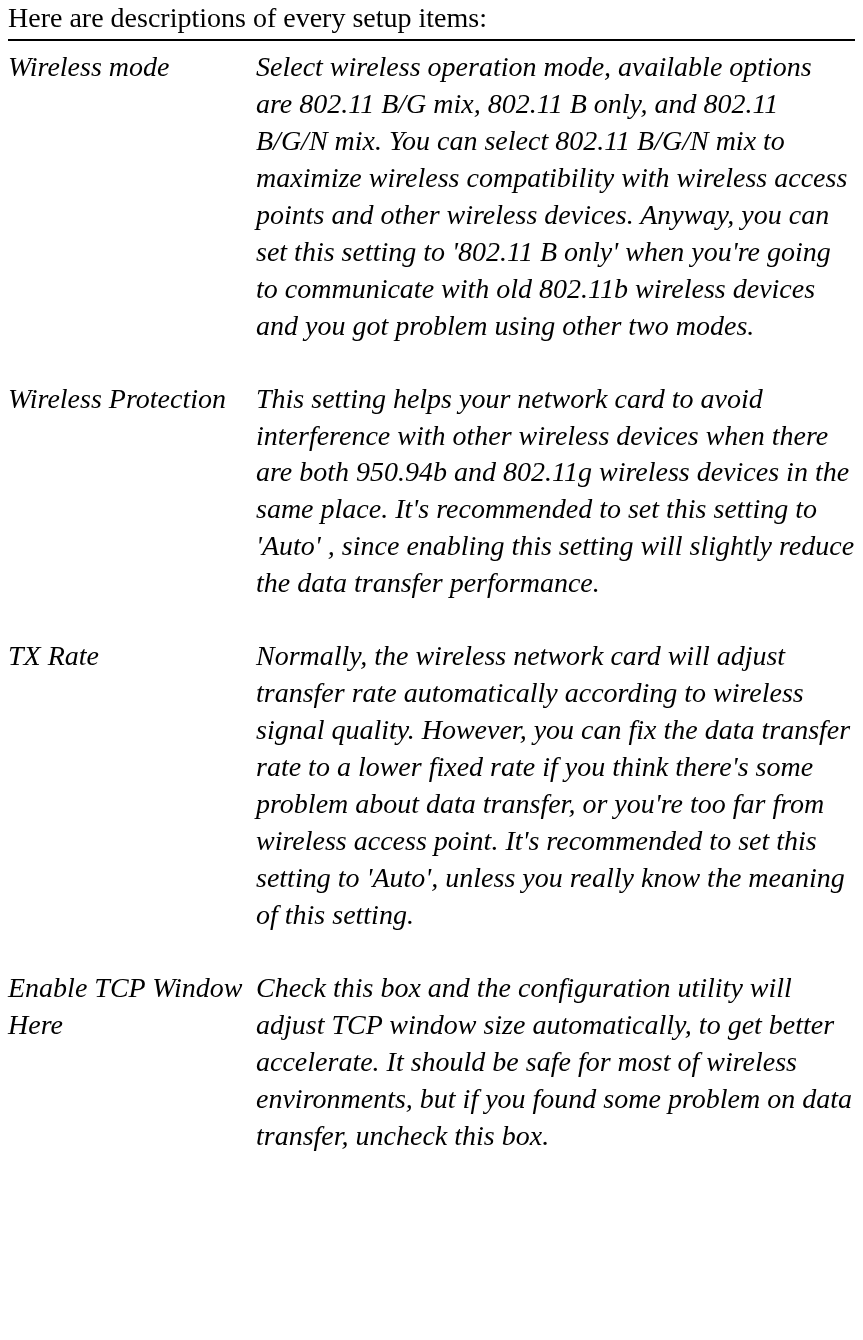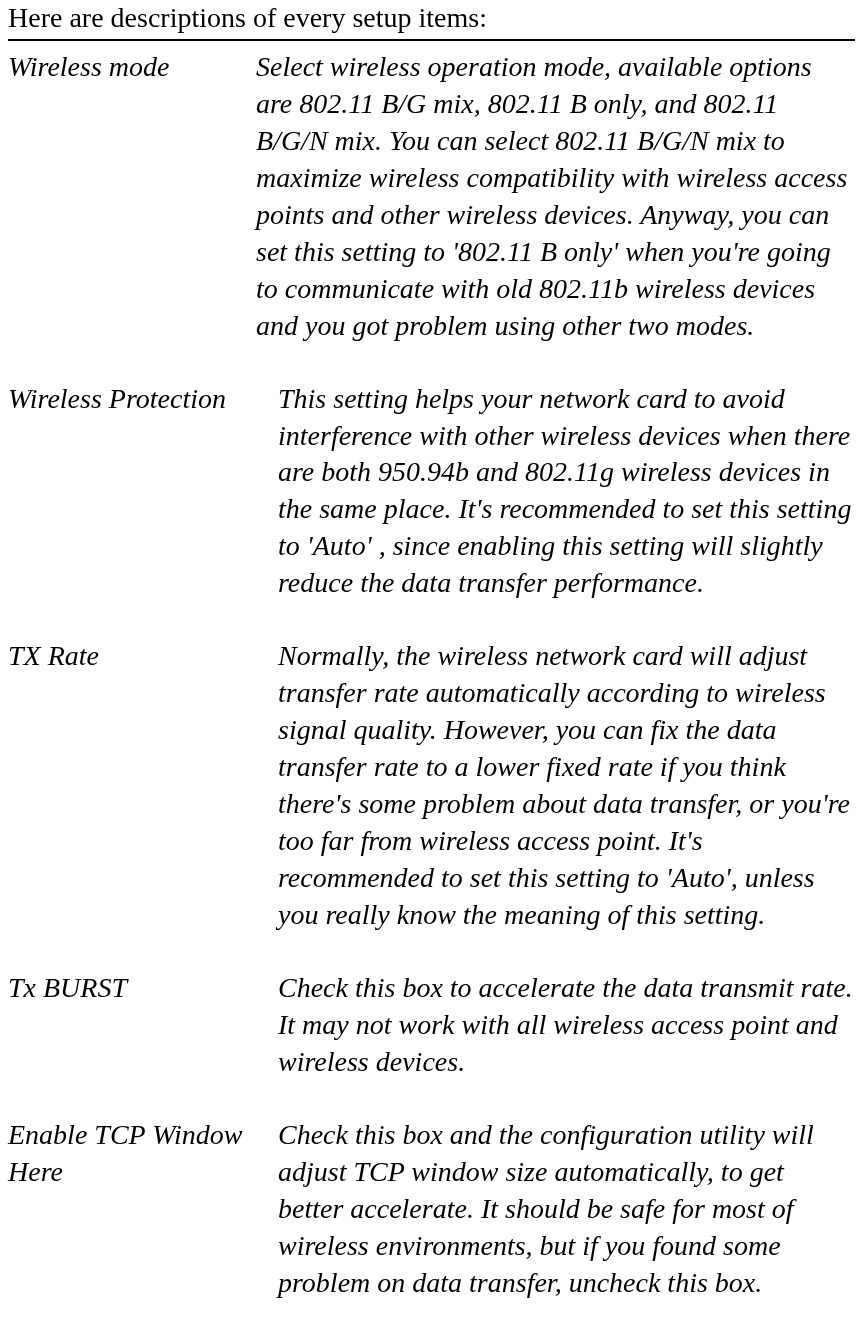--- a/index.html
+++ b/index.html
@@ -24,21 +24,20 @@
   }
   .items {
     font-style: italic;
   }
   .row {
     display: flex;
     align-items: flex-start;
   }
   .row + .row {
     margin-top: 36px;
-    gap: 22px;
   }
   .term {
     flex: 0 0 240px;
     padding-right: 8px;
   }
   .desc {
     flex: 1 1 auto;
   }
 </style>
 </head>
@@ -53,20 +52,16 @@
   </div>
   <div class="row">
     <div class="term">Wireless Protection</div>
     <div class="desc">This setting helps your network card to avoid interference with other wireless devices when there are both 950.94b and 802.11g wireless devices in the same place. It's recommended to set this setting to 'Auto' , since enabling this setting will slightly reduce the data transfer performance.</div>
   </div>
   <div class="row">
     <div class="term">TX Rate</div>
     <div class="desc">Normally, the wireless network card will adjust transfer rate automatically according to wireless signal quality. However, you can fix the data transfer rate to a lower fixed rate if you think there's some problem about data transfer, or you're too far from wireless access point. It's recommended to set this setting to 'Auto', unless you really know the meaning of this setting.</div>
   </div>
   <div class="row">
-    <div class="term">Tx BURST</div>
-    <div class="desc">Check this box to accelerate the data transmit rate. It may not work with all wireless access point and wireless devices.</div>
-  </div>
-  <div class="row">
     <div class="term">Enable TCP Window Here</div>
     <div class="desc">Check this box and the configuration utility will adjust TCP window size automatically, to get better accelerate. It should be safe for most of wireless environments, but if you found some problem on data transfer, uncheck this box.</div>
   </div>
 </div>
 
 </body></html>

